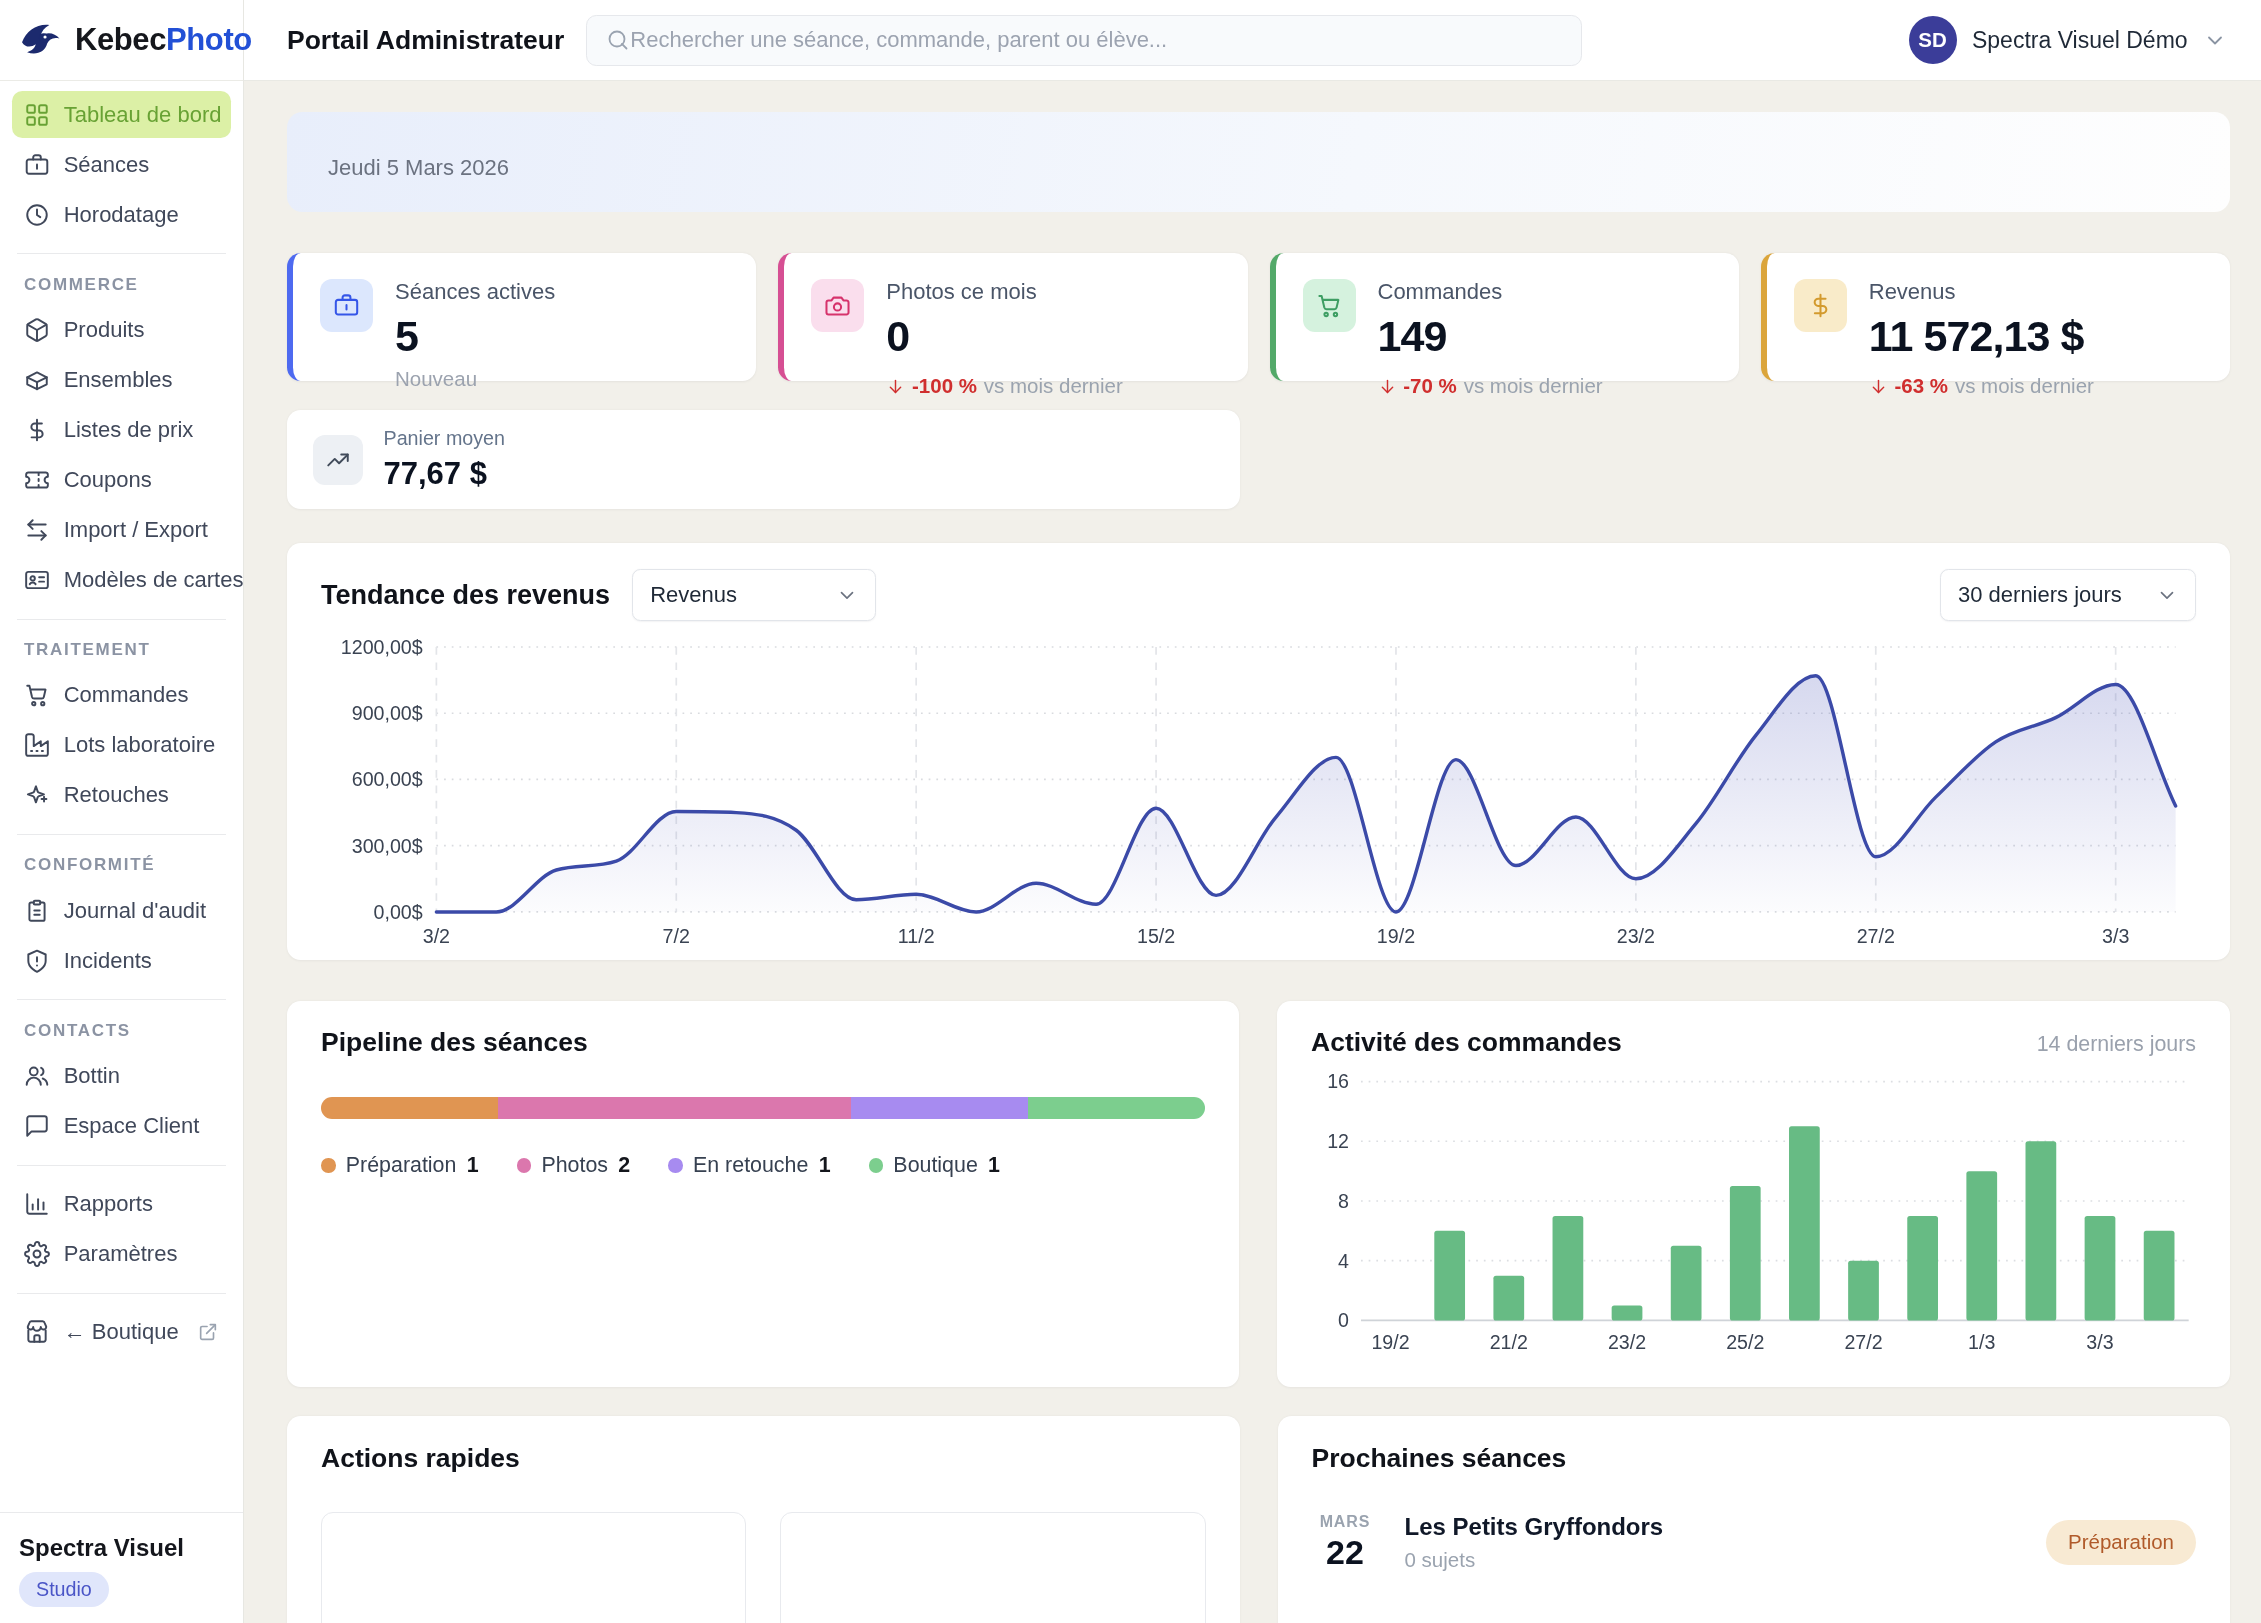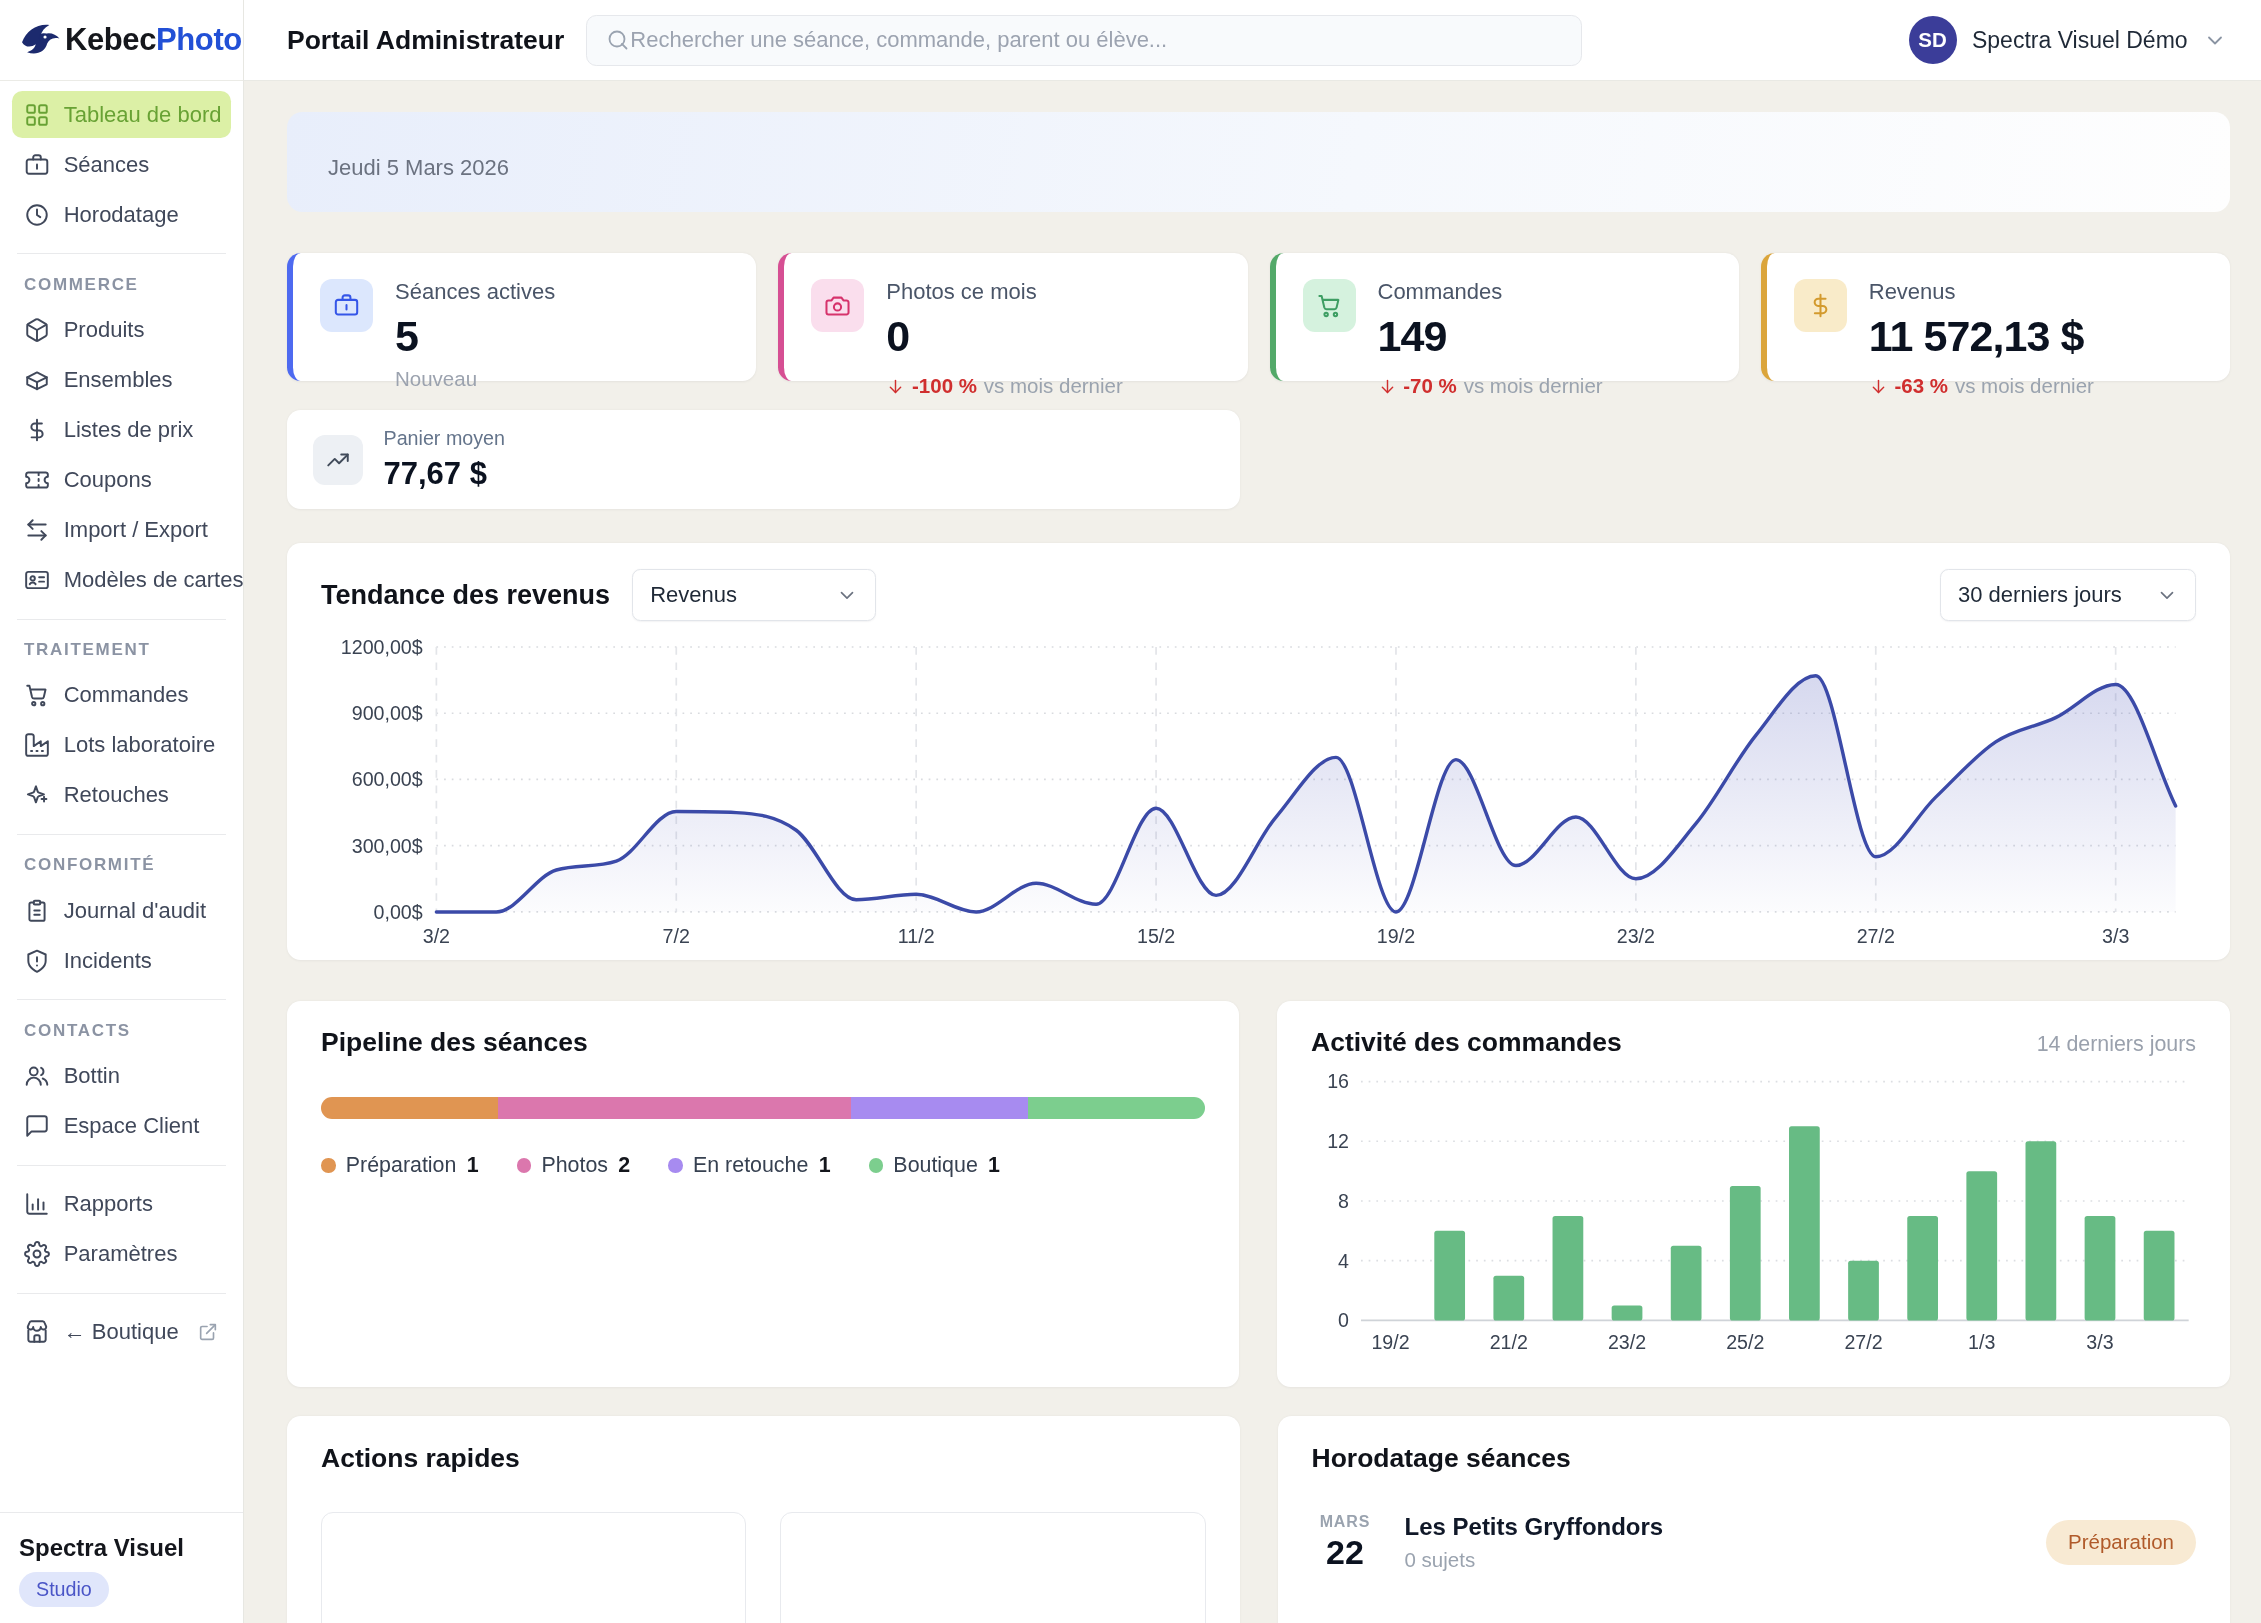--- a/index.html
+++ b/index.html
@@ -6,21 +6,21 @@
   html,body { width:2261px; height:1624px; overflow:hidden; }
   body {
     font-family:"Liberation Sans","DejaVu Sans",sans-serif;
     background:#f2f0ea; color:#1f2430; position:relative;
   }
   svg { display:block; }
 
   
   .sidebar{ position:absolute; left:0; top:0; width:244px; height:1624px;
     background:#fff; border-right:0.9px solid #e7e7e2; display:flex; flex-direction:column; z-index:5;}
-  .sidebar-logo{ height:81px; display:flex; align-items:center; gap:2px; padding:0 0 0 17px;
+  .sidebar-logo{ height:81px; display:flex; align-items:center; gap:12px; padding:0 0 0 17px;
     border-bottom:0.9px solid #ebebe6; flex:none; cursor:pointer;}
   .logo-text{ font-size:31px; font-weight:800; letter-spacing:-0.4px;}
   .logo-text .b1{ color:#15171c;} .logo-text .b2{ color:#2250d6;}
   .sidebar-nav{ flex:1 1 auto; overflow:hidden; padding:10.3px 12px 0 12px;}
   .nav-item{ display:flex; align-items:center; gap:13.7px; padding:10.3px 12px; border-radius:10.3px;
     color:#40485a; font-size:22px; margin-bottom:3.4px; cursor:pointer; white-space:nowrap;}
   .nav-item svg{ width:26px; height:26px; flex:none;}
   .nav-item.active{ background:#dcf0a6; color:#68a234; font-weight:500;}
   .nav-section{ margin:20.5px 12px 12px 12px; font-size:17px; font-weight:700; color:#8b93a3; letter-spacing:1.7px;}
   .nav-divider{ height:0.9px; background:#e9eaec; margin:15.4px 5.1px;}
@@ -612,21 +612,21 @@
     <div class="card bottom-panel">
       <div class="panel-title">Actions rapides</div>
       <div class="actions-grid" id="actions-grid">
           <div class="action-tile">
   </div>
           <div class="action-tile">
   </div>
         </div>
     </div>
     <div class="card bottom-panel">
-      <div class="panel-title">Horodatage séances</div>
+      <div class="panel-title">Prochaines séances</div>
       <div id="upcoming-list">
           <div class="upcoming-item">
     <div class="date-block">
       <div class="date-month">MARS</div>
       <div class="date-day">22</div>
     </div>
     <div>
       <div class="upcoming-name">Les Petits Gryffondors</div>
       <div class="upcoming-sub">0 sujets</div>
     </div>

